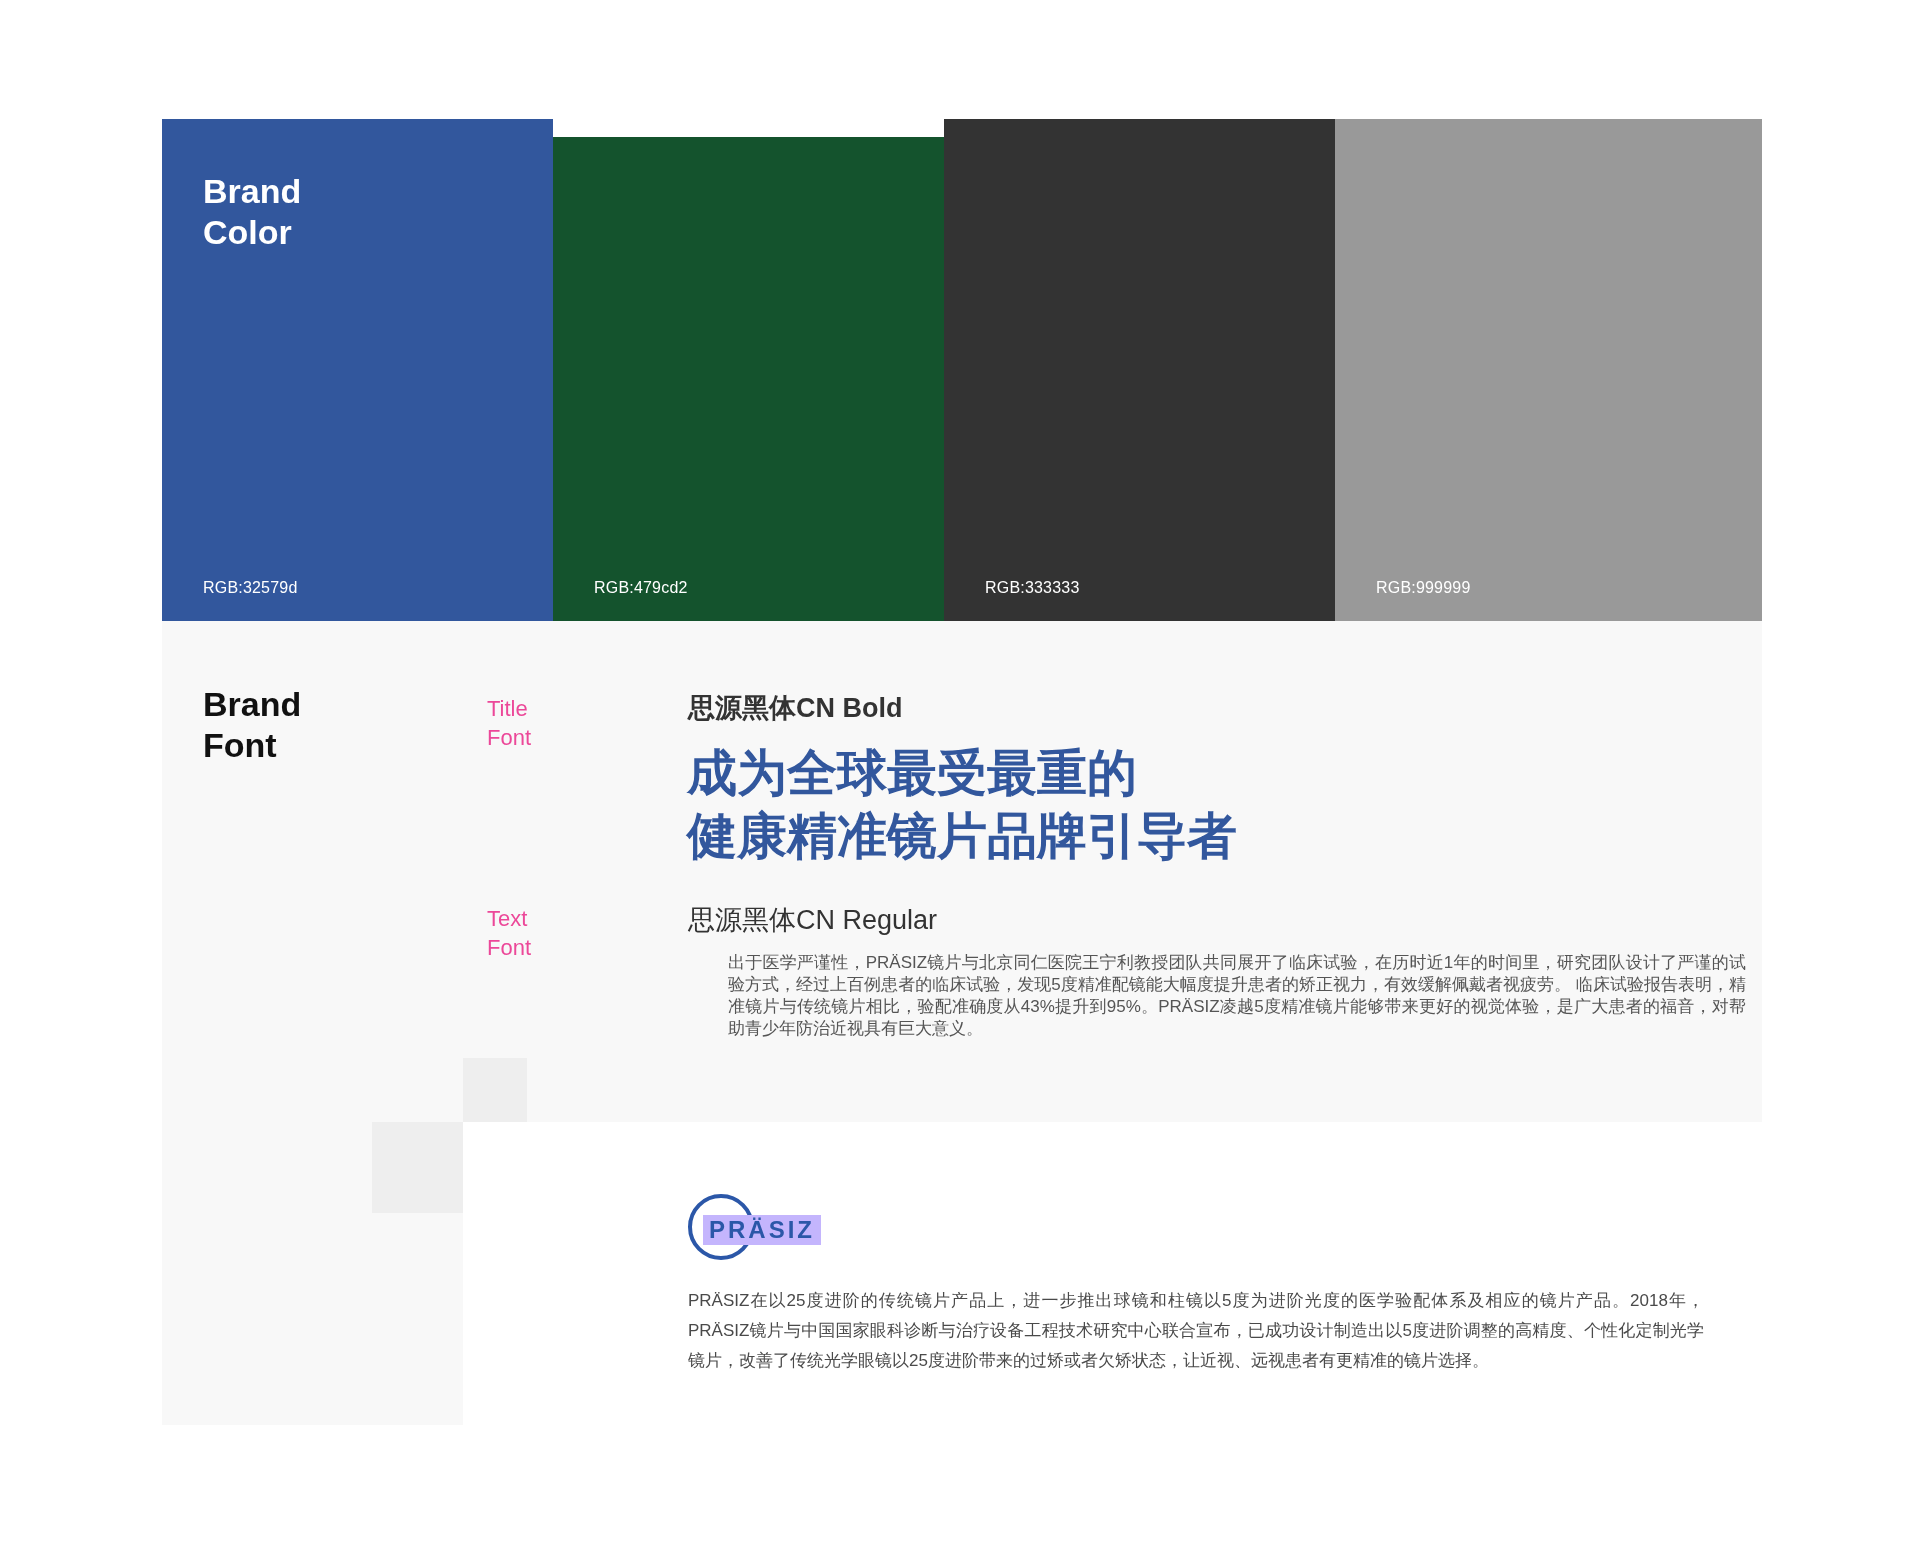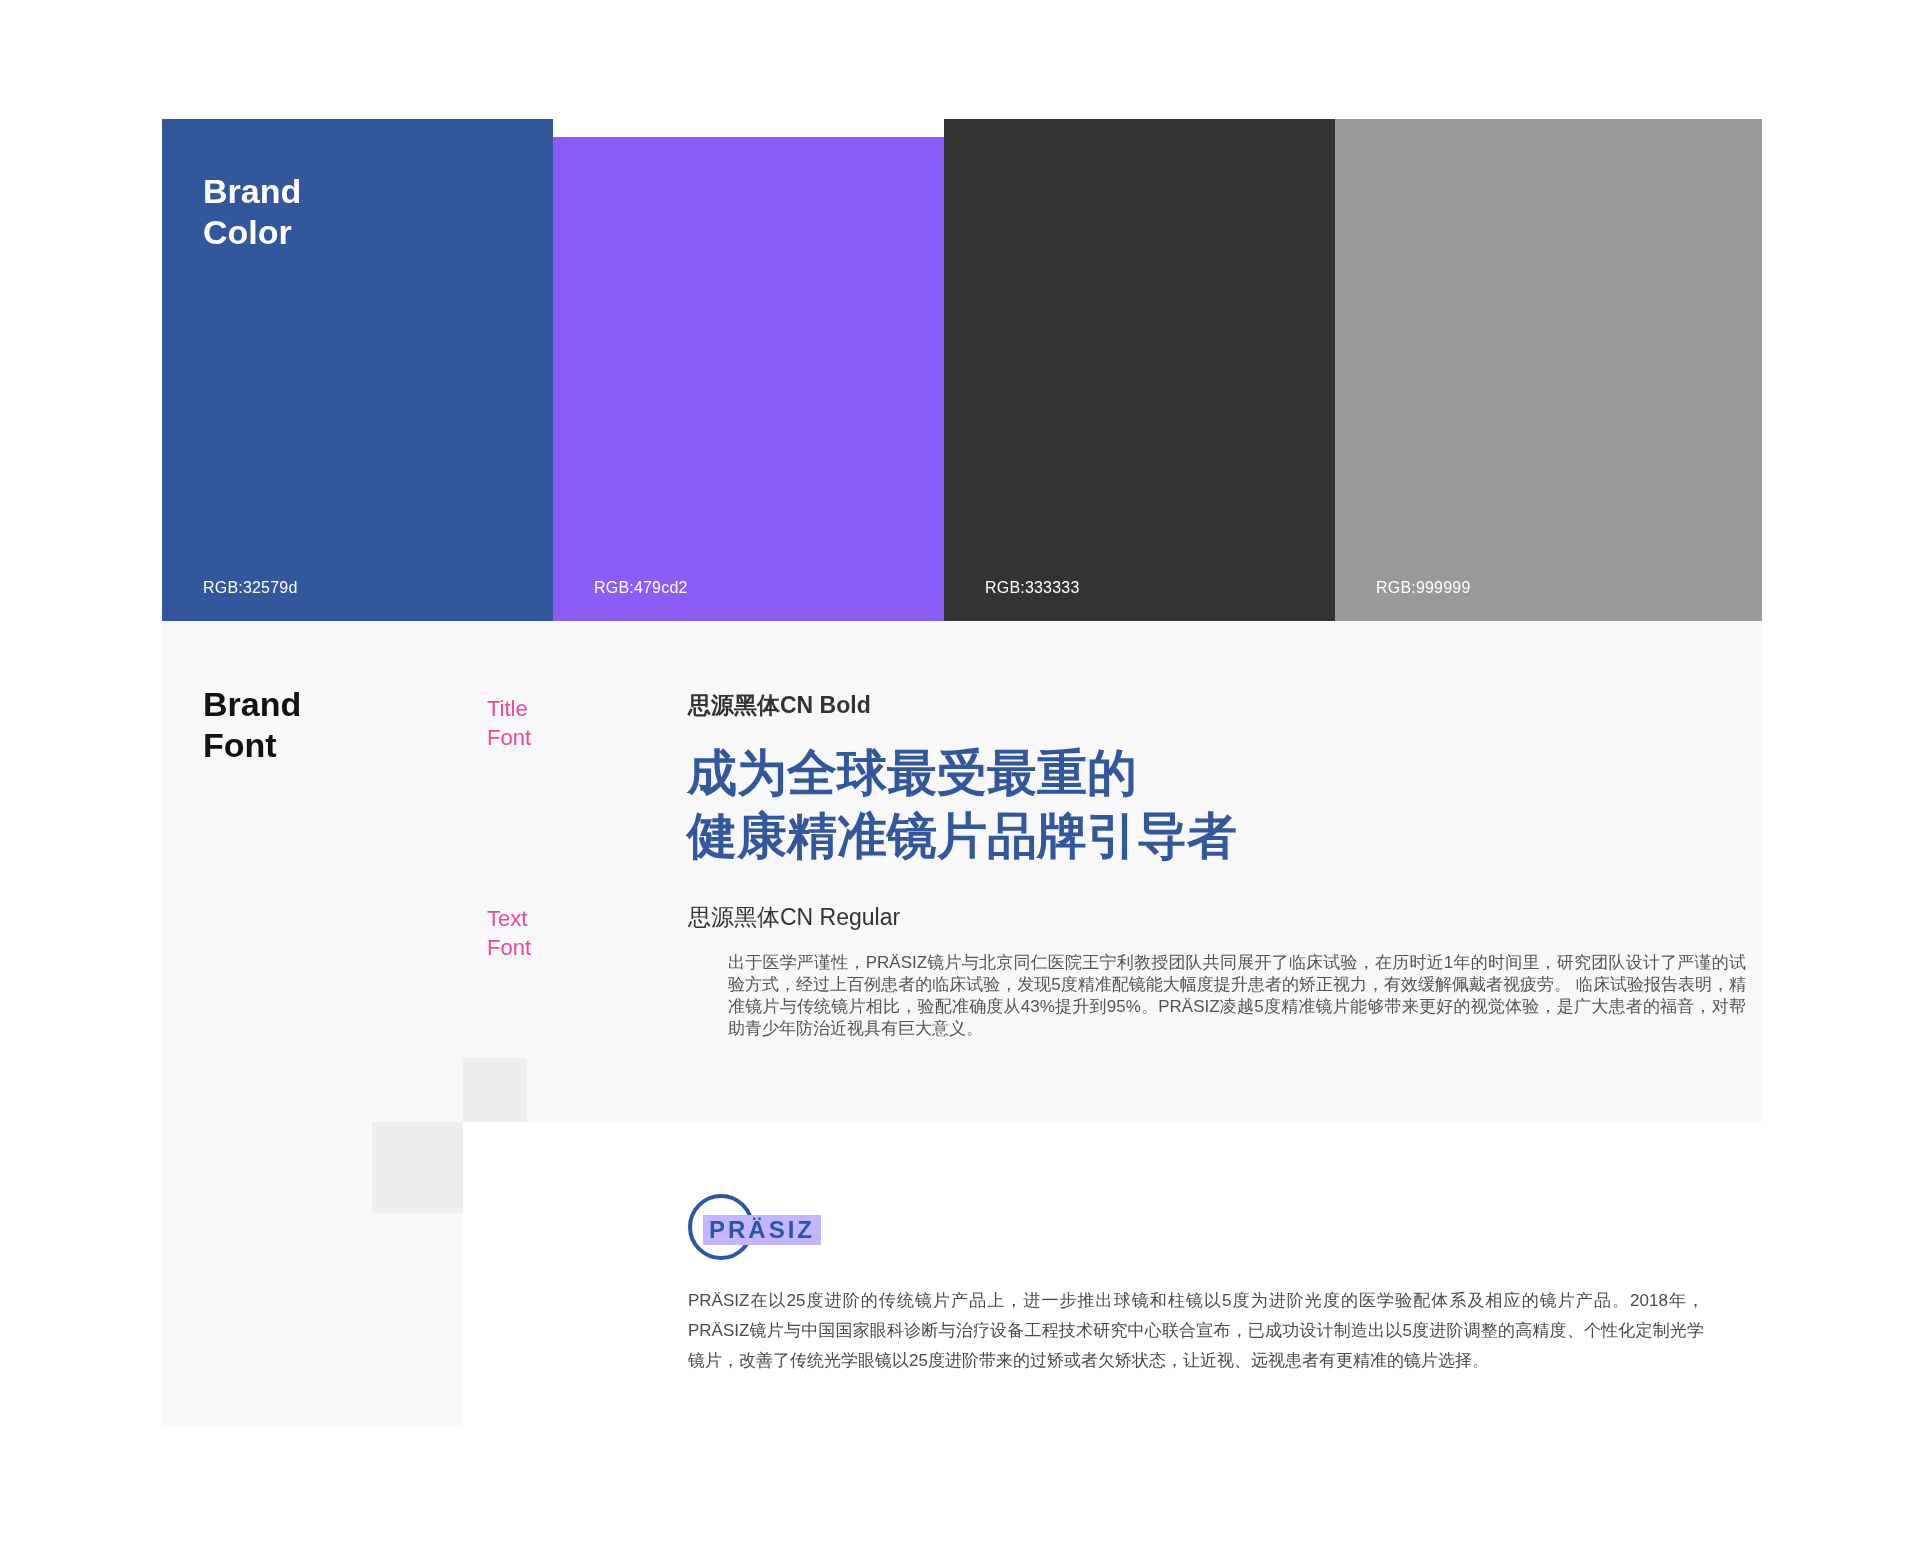--- a/index.html
+++ b/index.html
@@ -24,21 +24,21 @@
   .deco-sq-2 { position: absolute; left: 372px; top: 1122px; width: 91px; height: 91px; background: #eeeeee; }
 
   .section-heading { position: absolute; left: 203px; top: 684px; font-size: 34px; font-weight: bold; color: #111111; line-height: 41px; }
   .section-heading span { display: block; }
 
   .sub-label { position: absolute; left: 487px; color: #ec4899; font-size: 22px; line-height: 29px; }
   .sub-label span { display: block; }
   .sub-label.title-font { top: 694px; }
   .sub-label.text-font  { top: 904px; }
 
-  .font-name { position: absolute; left: 688px; color: #333333; font-size: 23px; }
+  .font-name { position: absolute; left: 688px; color: #333333; font-size: 27px; }
   .font-name.fn-bold    { top: 690px; font-weight: bold; }
   .font-name.fn-regular { top: 902px; font-weight: normal; }
 
   .headline { position: absolute; left: 687px; top: 742px; font-size: 50px; font-weight: bold; line-height: 63px; color: #32579d; }
   .headline span { display: block; }
 
   .body-paragraph { position: absolute; left: 728px; top: 952px; width: 1018px; font-size: 17px; line-height: 22px; color: #555555; text-align: justify; }
 
   
   .logo { position: absolute; left: 688px; top: 1194px; width: 230px; height: 76px; }
@@ -53,21 +53,21 @@
 <div class="canvas">
 
   <div class="color-band">
     <div class="swatch" style="background: rgb(50, 87, 157);">
       <div class="band-heading">
         <span>Brand</span>
         <span>Color</span>
       </div>
       <div class="swatch-label">RGB:32579d</div>
     </div>
-    <div class="swatch" style="background: #8b5cf6; margin-top: 18px;">
+    <div class="swatch" style="background: #14532d; margin-top: 18px;">
       <div class="swatch-label">RGB:479cd2</div>
     </div>
     <div class="swatch" style="background: rgb(51, 51, 51);">
       <div class="swatch-label">RGB:333333</div>
     </div>
     <div class="swatch" style="background: rgb(153, 153, 153); padding-left: 36px;">
       <div class="swatch-label">RGB:999999</div>
     </div>
   </div>
 

